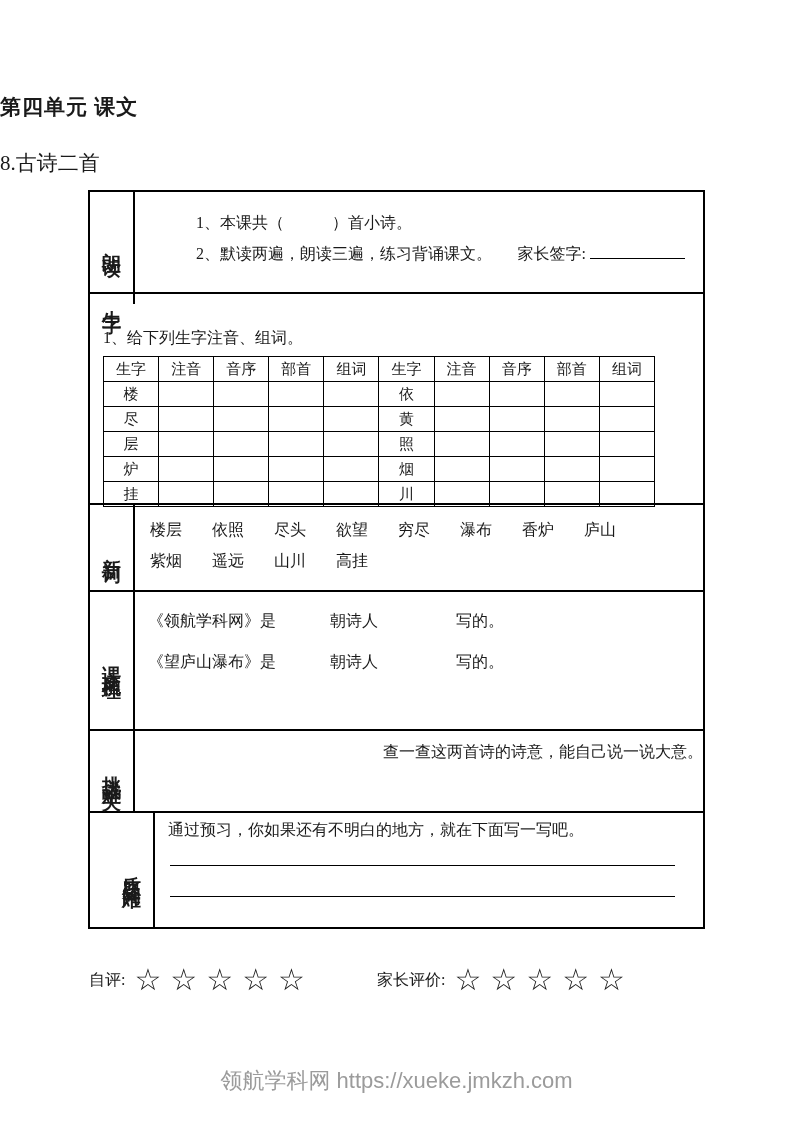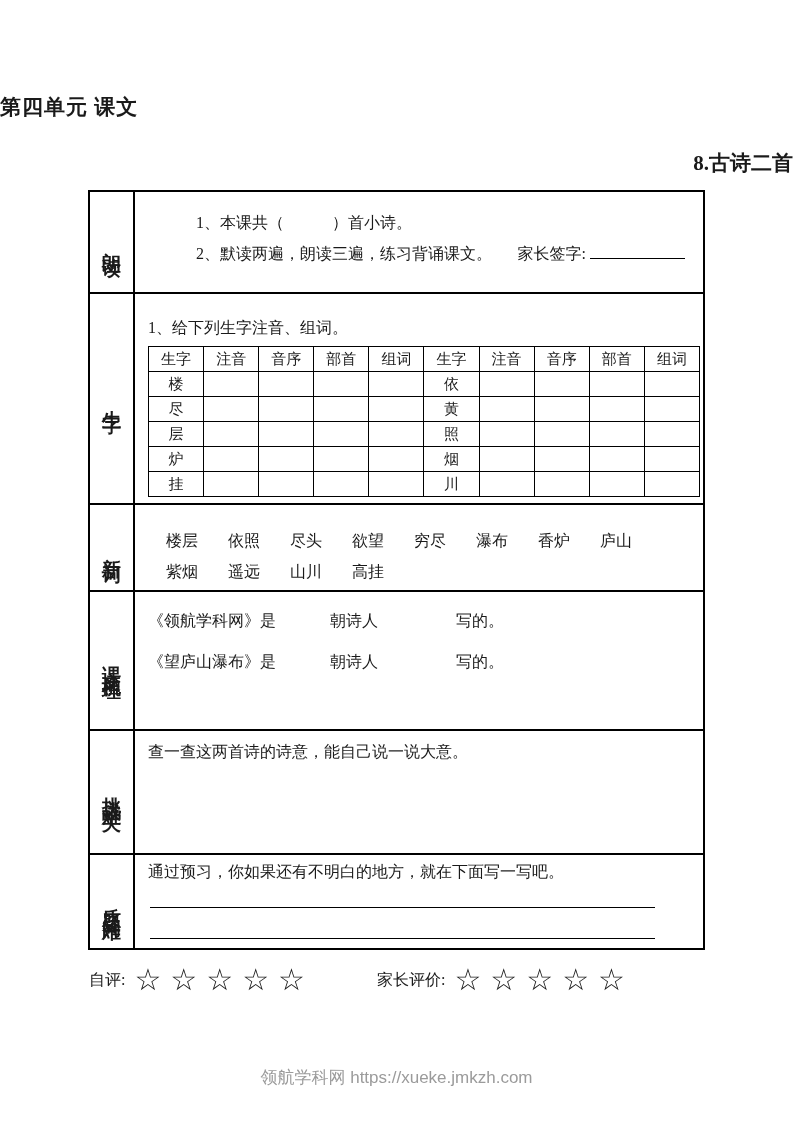--- a/index.html
+++ b/index.html
@@ -12,21 +12,21 @@
     color: #1a1a1a;
     overflow: hidden;
   }
   .unit-title {
     position: absolute; top: 93px; left: 0; width: 100%;
     font-size: 21px; font-weight: 700;
     letter-spacing: 1px;
   }
   .lesson-title {
     position: absolute; top: 149px; left: 0; width: 100%;
-    text-align: right; font-size: 21px; font-weight: 700;
+    text-align: left; font-size: 21px; font-weight: 400;
   }
   .wtable {
     position: absolute; top: 190px; left: 88px; width: 617px;
     border: 2px solid #000;
   }
   .wrow { display: flex; }
   .wrow + .wrow { border-top: 2px solid #000; }
   .wlabel {
     width: 45px; flex-shrink: 0;
     border-right: 2px solid #000;
@@ -41,47 +41,47 @@
   .langdu-content { padding: 19px 14px 0 13px; }
   .langdu-content .tline { line-height: 24px; margin-bottom: 7px; }
   .sign-row { display: flex; align-items: baseline; justify-content: space-between; }
   .sign-group { margin-left: auto; margin-right: 4px; white-space: nowrap; }
   .blank-inline {
     display: inline-block; width: 95px; height: 14px;
     border-bottom: 1.5px solid #000; vertical-align: baseline;
   }
 
   
-  .row-shengzi { height: 211px; }
+  .row-shengzi { height: 211px; flex-direction: column; }
   .shengzi-content { padding: 24px 0 0 13px; }
   .shengzi-intro { margin-bottom: 7px; }
   .shengzi-table { border-collapse: collapse; width: 552px; margin-left: 0px; table-layout: fixed; }
   .shengzi-table th, .shengzi-table td {
     border: 1px solid #000; height: 25px; text-align: center;
     font-size: 15px; font-weight: 400; padding: 0;
   }
 
   
   .row-xinci { height: 87px; }
-  .xinci-content { padding: 24px 0 0 15px; margin-left: 16px; }
+  .xinci-content { padding: 13px 0 0 15px; }
   .word-line { display: flex; column-gap: 30px; line-height: 24px; margin-bottom: 7px; }
 
   
   .row-kewen { height: 139px; }
   .kewen-content { padding: 17px 0 0 13px; }
   .kewen-line { display: flex; align-items: baseline; line-height: 24px; margin-bottom: 17px; }
   .gap1 { display: inline-block; width: 54px; }
   .gap2 { display: inline-block; width: 78px; }
 
   
-  .row-tiaozhan { height: 124px; }
+  .row-tiaozhan { height: 82px; text-align: right; }
   .tiaozhan-content { padding: 9px 0 0 13px; line-height: 24px; }
 
   
-  .row-zhiyi { height: 95px; }
+  .row-zhiyi { height: 116px; padding-left: 20px; }
   .zhiyi-content { padding: 5px 0 0 13px; line-height: 24px; }
   .write-line {
     width: 505px; height: 0; border-bottom: 1.5px solid #000;
     margin-left: 2px;
   }
   .write-line.first { margin-top: 23px; }
   .write-line.second { margin-top: 30px; }
 
   
   .eval-title {
@@ -91,21 +91,21 @@
   .star-row {
     position: absolute; top: 960px; left: 89px;
     display: flex; align-items: center; height: 40px;
   }
   .star-label { font-size: 16px; white-space: nowrap; }
   .star-label.parent { margin-left: 72px; }
   .star { font-size: 30px; line-height: 1; margin-left: 9px; color: #1a1a1a; }
 
   .watermark {
     position: absolute; top: 1066px; left: 0; width: 100%;
-    text-align: center; font-size: 17px;
+    text-align: center; font-size: 22px;
     font-family: "Liberation Sans", "DejaVu Sans", sans-serif;
   }
 </style>
 </head>
 <body>
 
 <div class="page">
 
   <div class="unit-title">第四单元 课文</div>
   <div class="lesson-title">8.古诗二首</div>

